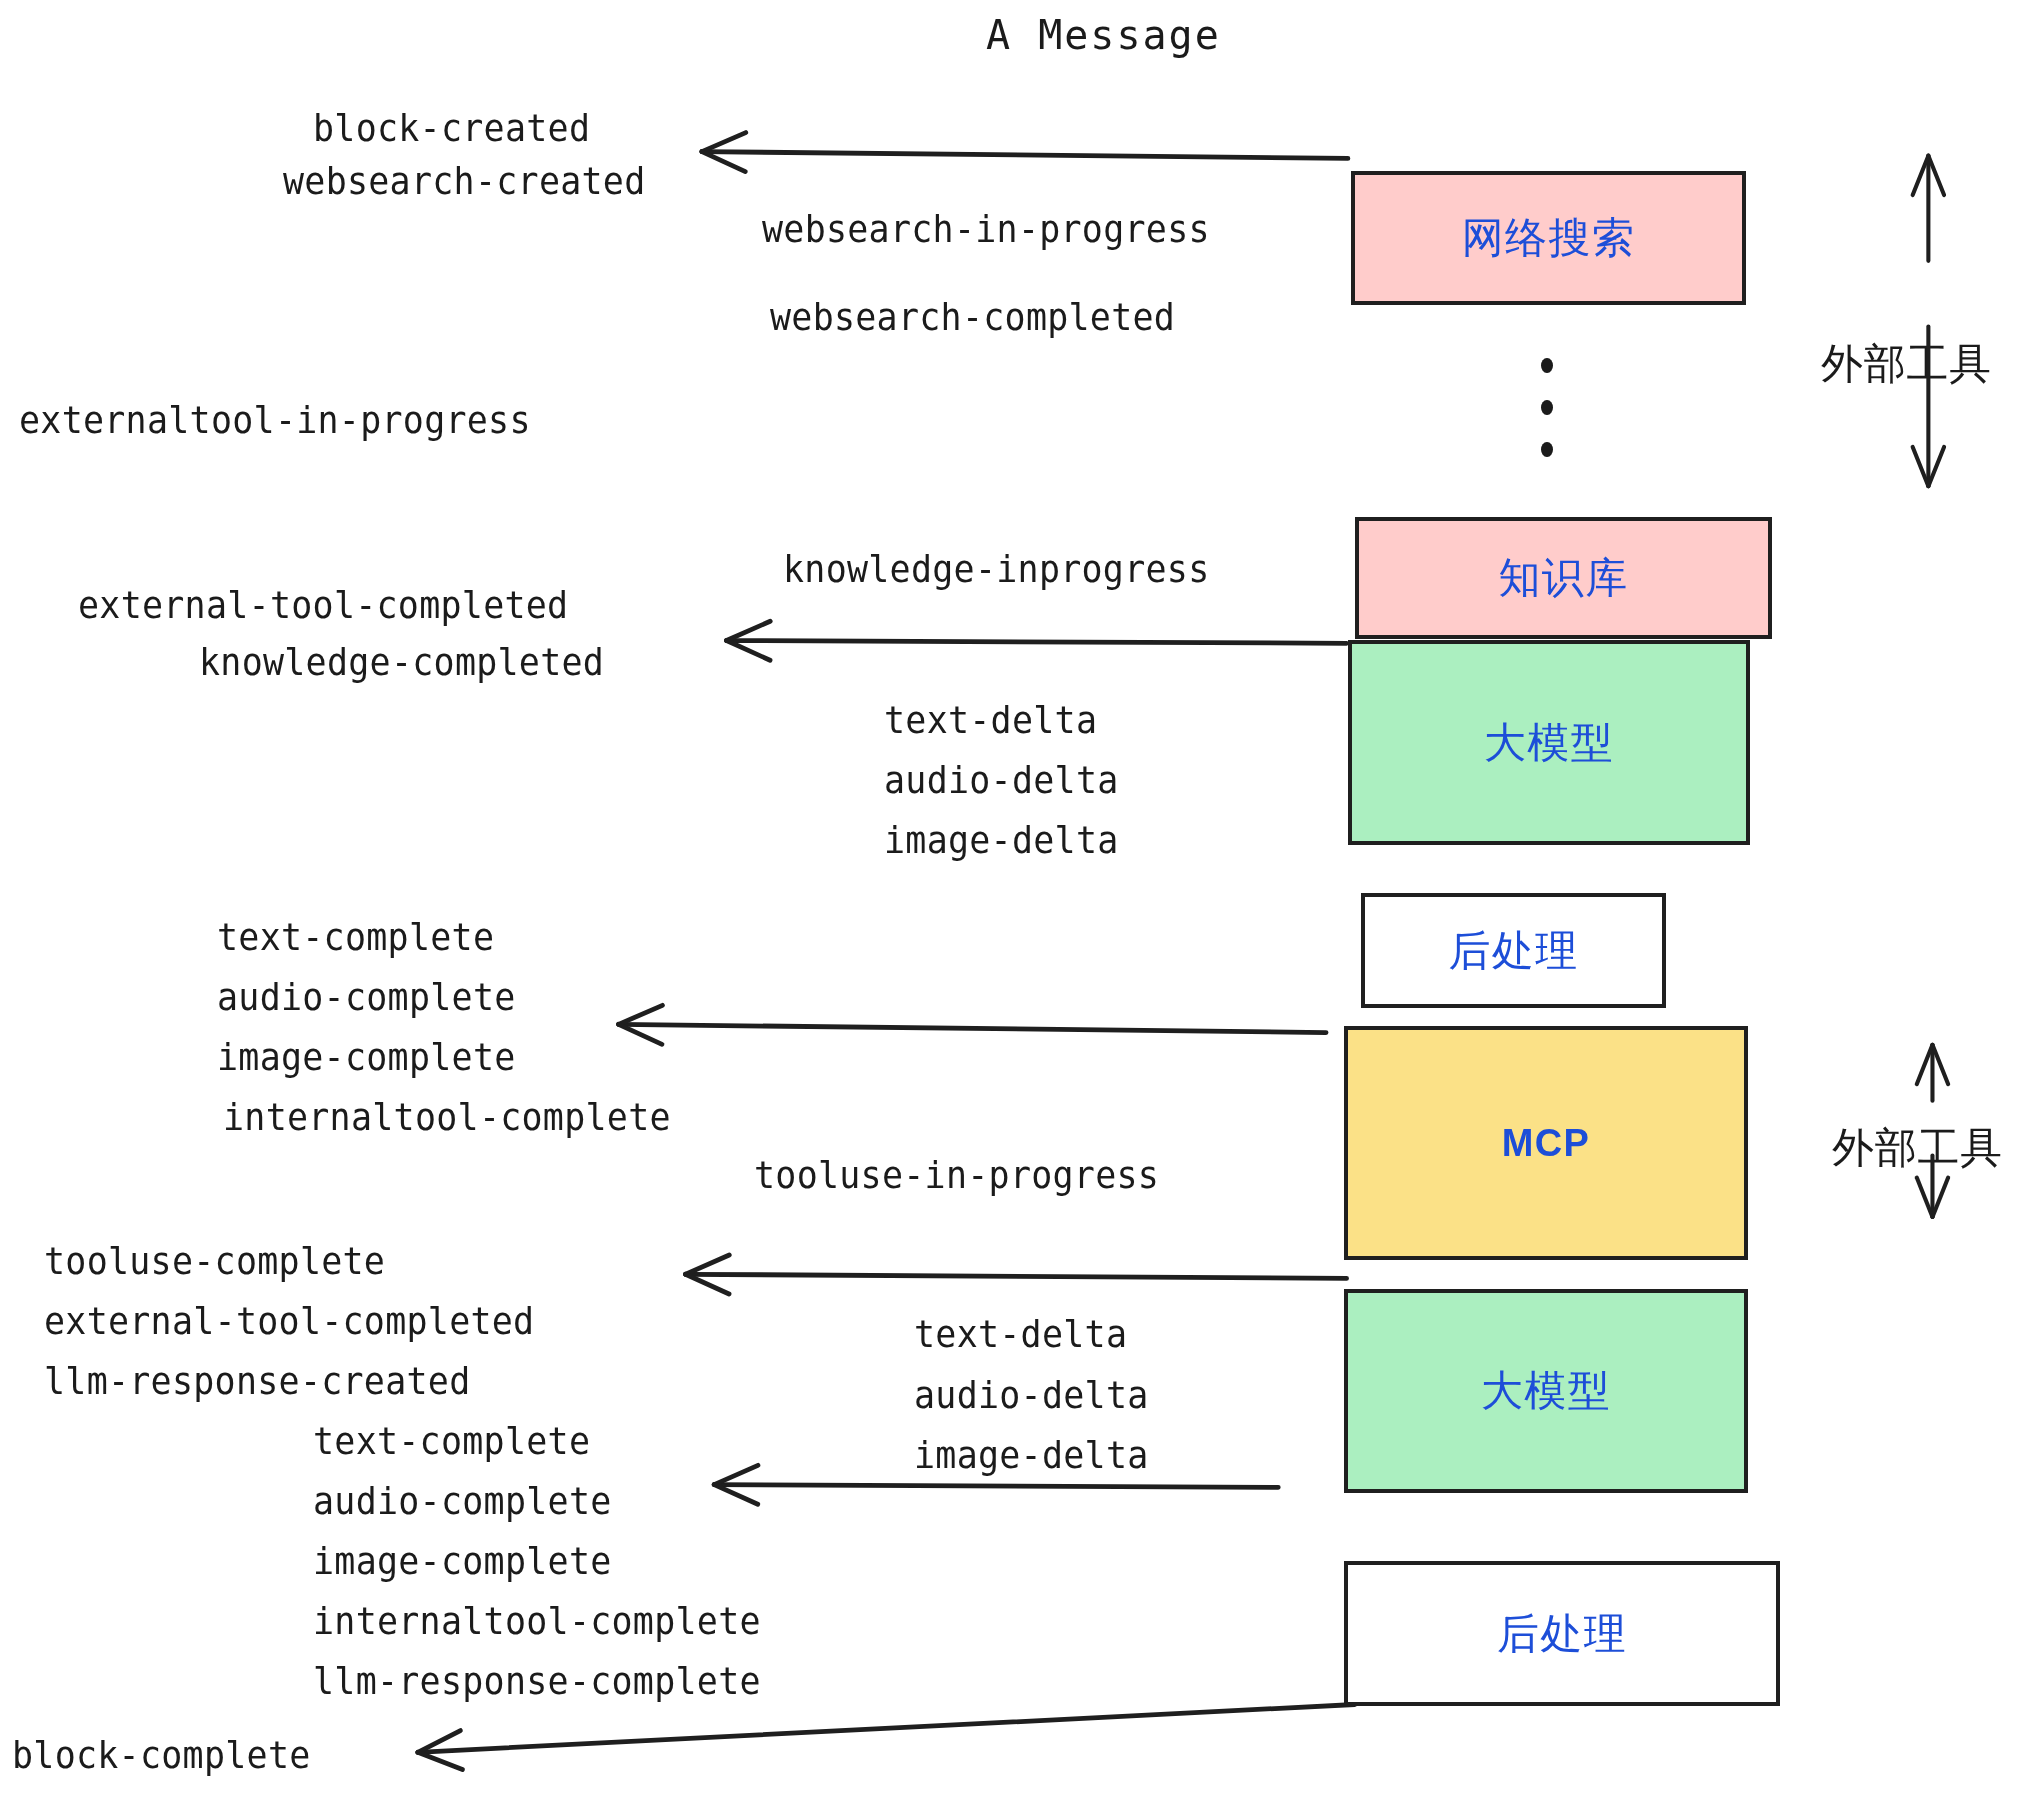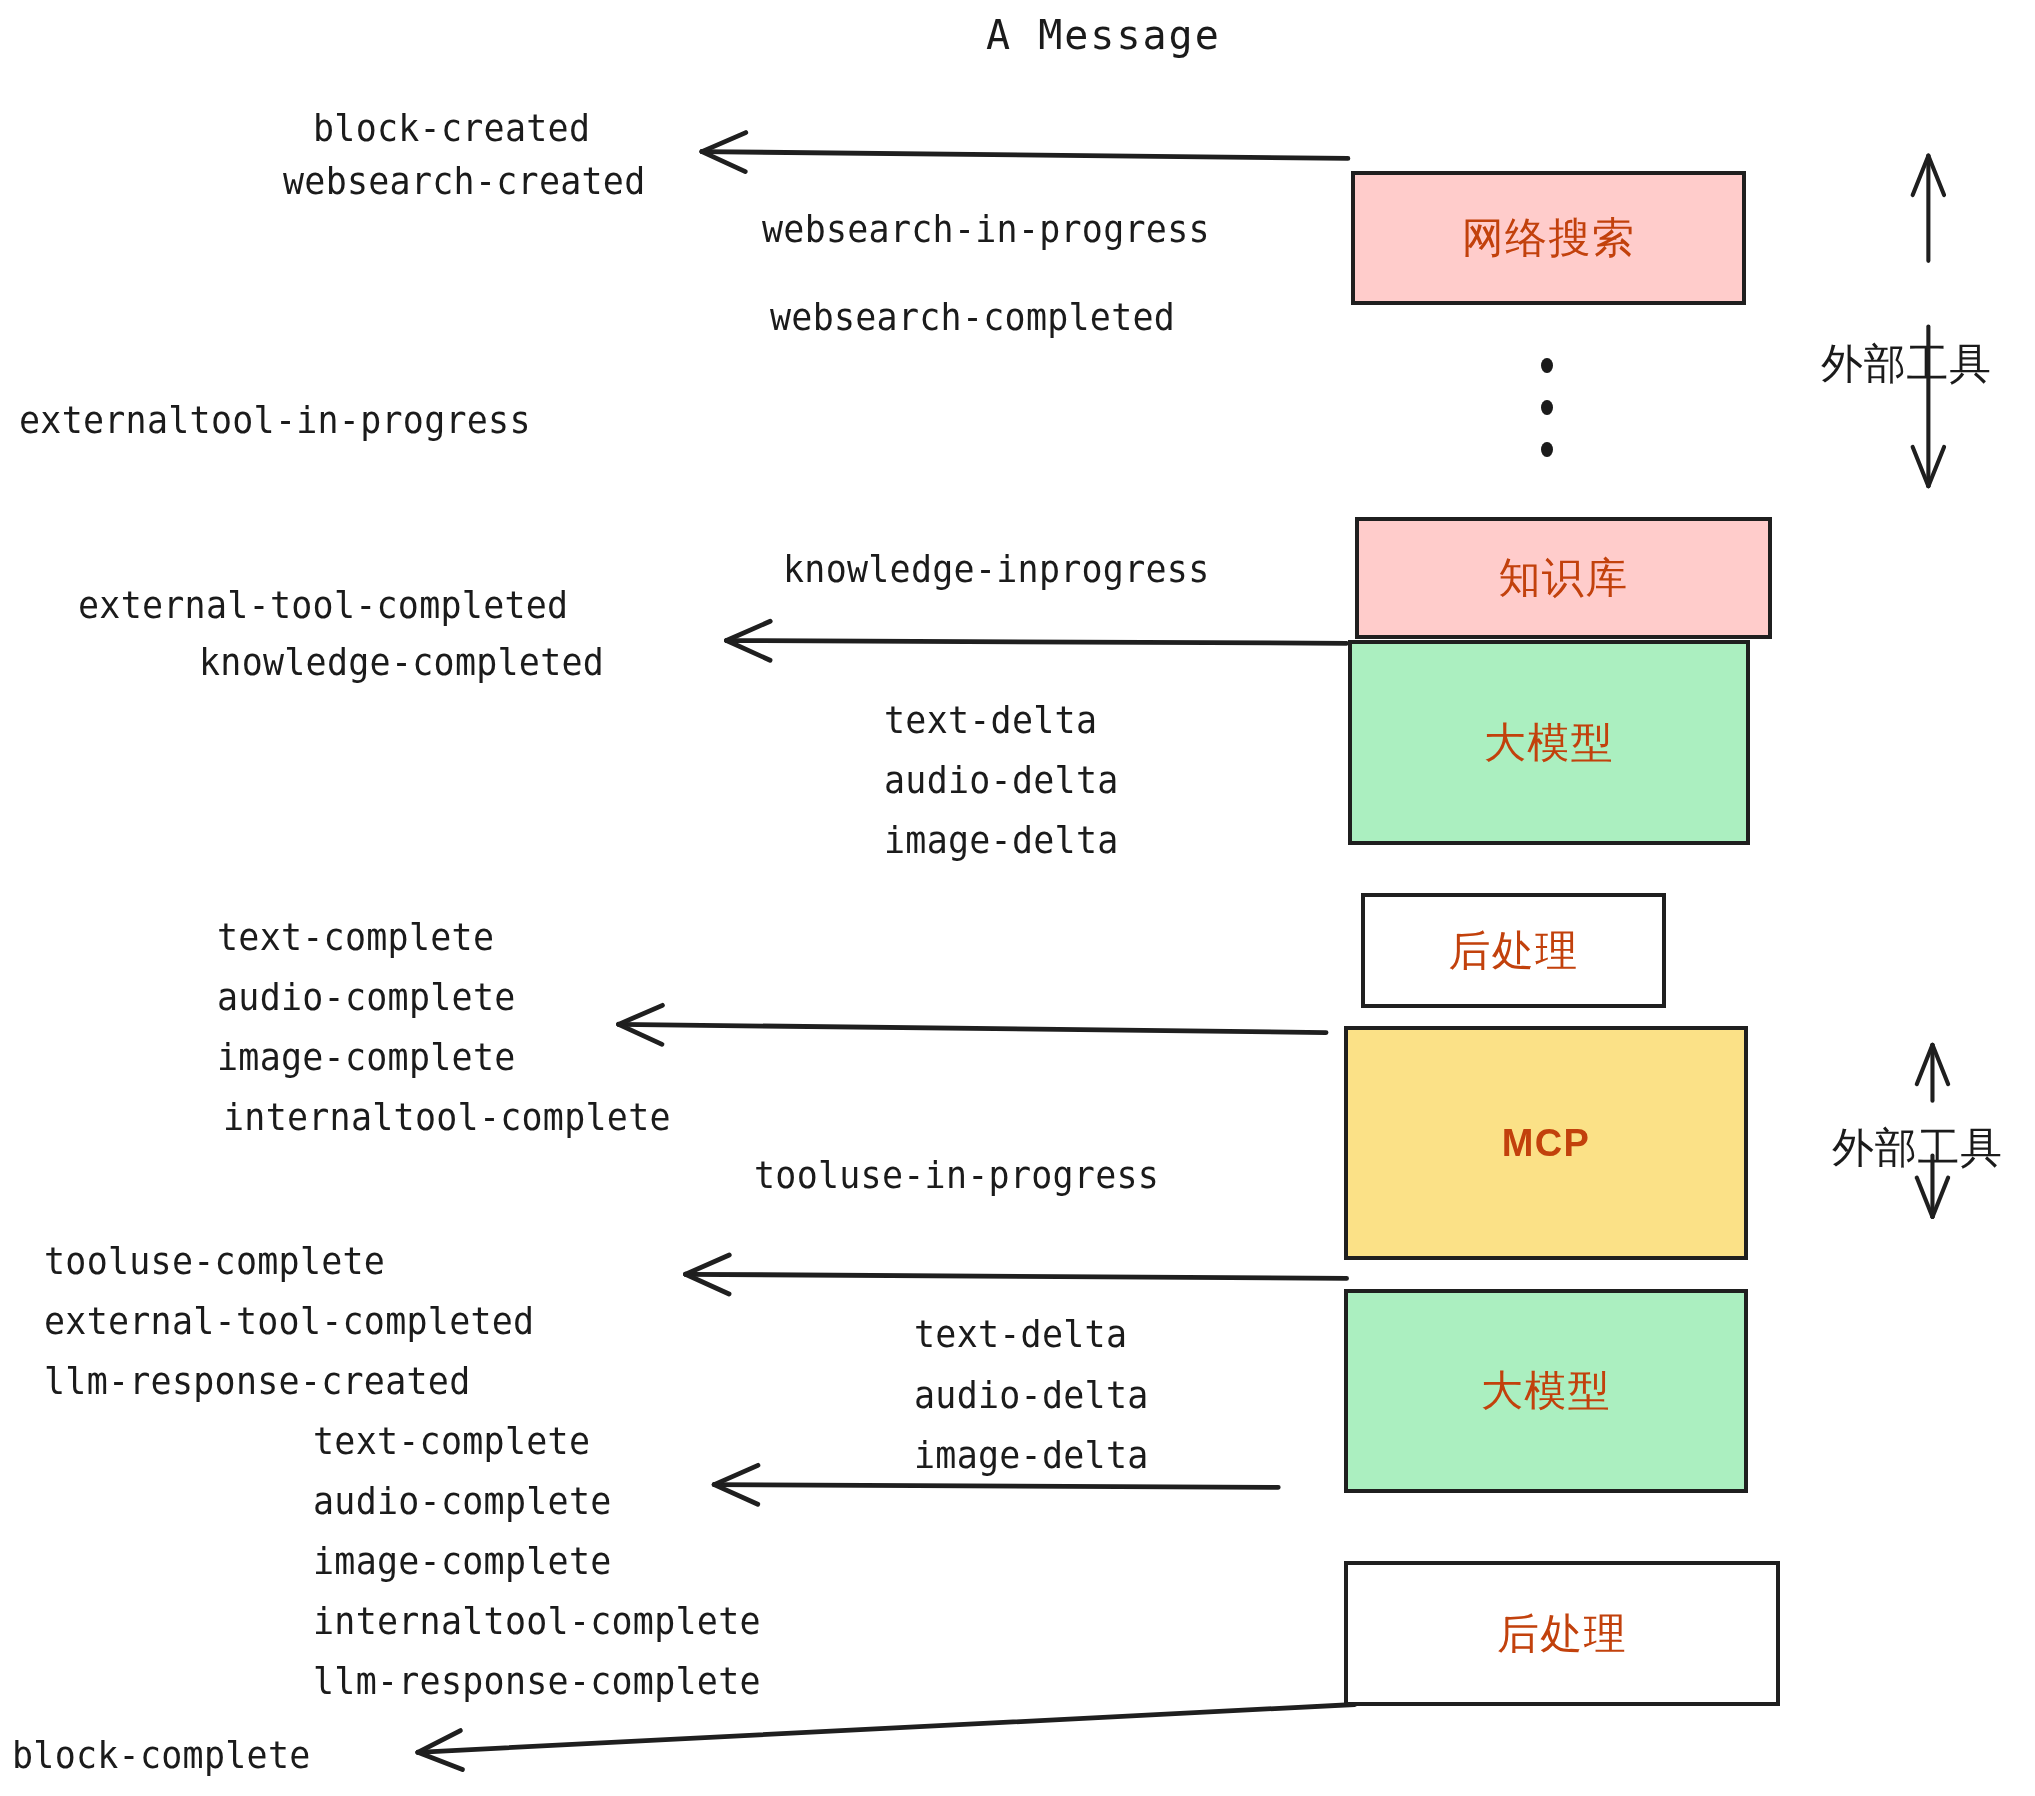--- a/index.html
+++ b/index.html
@@ -38,21 +38,21 @@
   
   .box{
     position:absolute;
     border:4.1px solid #1f1f1f;
     box-sizing:border-box;
     display:flex;
     align-items:center;
     justify-content:center;
     font-family:"DejaVu Sans","Liberation Sans",sans-serif;
     font-size:42px;
-    color:#c2410c;
+    color:#1d4ed8;
     letter-spacing:1.4px;
   }
   .box.pink{background:#FFCCCB;}
   .box.green{background:#ABEFC0;}
   .box.yellow{background:#FBE187;}
   .box.white{background:#ffffff;}
   .box.mcp{font-family:Liberation Sans, sans-serif;font-size:38px;font-weight:700;}
 
   
   .dots{position:absolute;}

